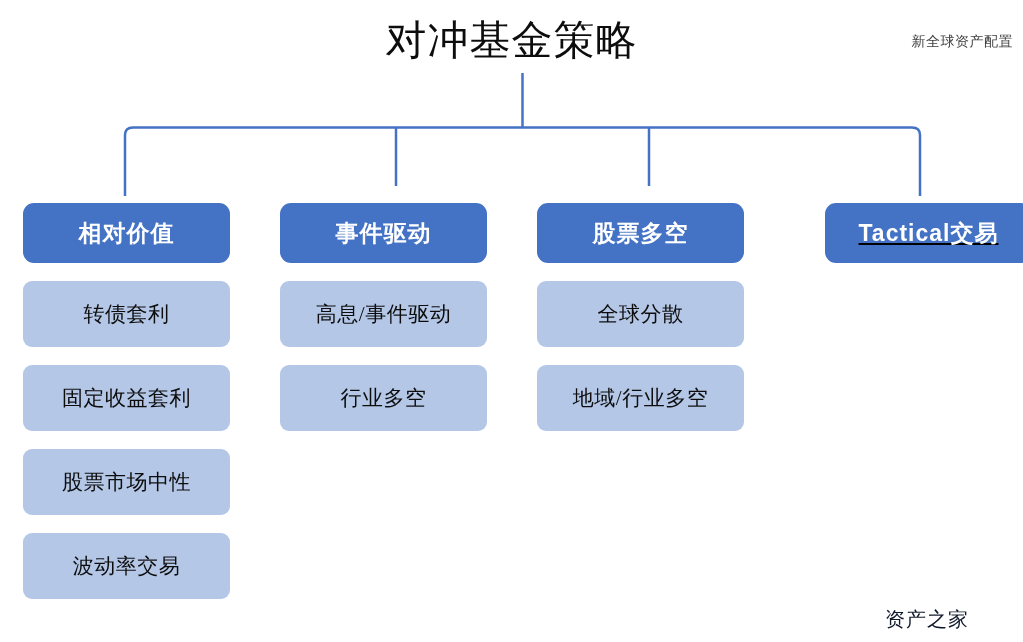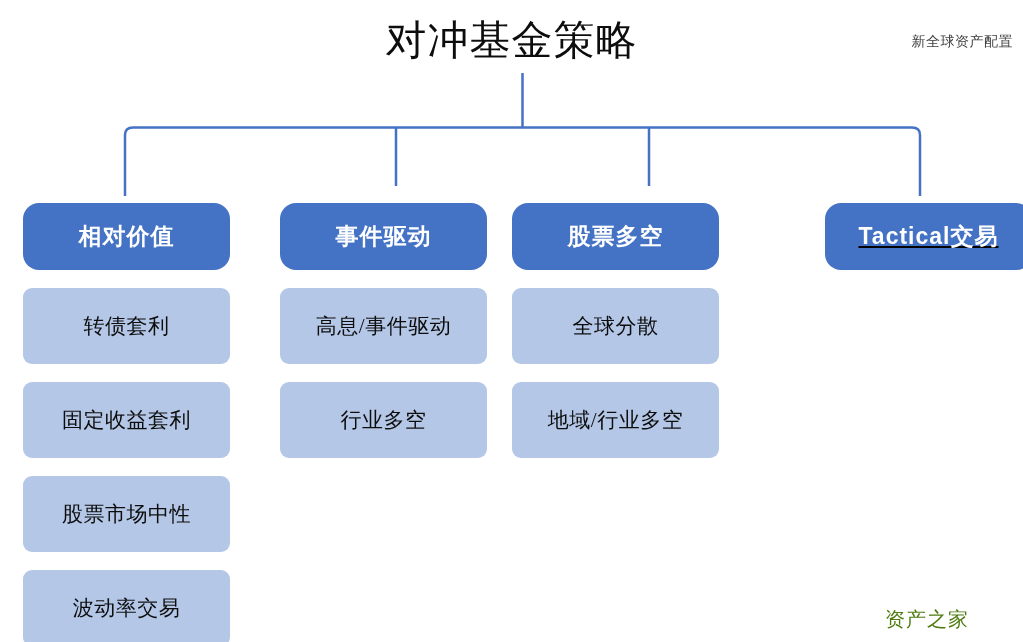--- a/index.html
+++ b/index.html
@@ -44,21 +44,21 @@
     color: #3f3f3f;
     letter-spacing: 0.5px;
     white-space: nowrap;
   }
 
   .watermark-bottom {
     position: absolute;
     left: 885px;
     top: 606px;
     font-size: 20px;
-    color: #4d7c0f;
+    color: #0f172a;
     letter-spacing: 1px;
     white-space: nowrap;
     overflow: hidden;
     height: 36px;
   }
 
   
   #connectors {
     position: absolute;
     left: 0;
@@ -77,45 +77,45 @@
   }
 
   .column {
     position: absolute;
     top: 0;
     width: 207px;
   }
 
   .col-0 { left: 23px; }
   .col-1 { left: 280px; font-family: Liberation Serif, serif; }
-  .col-2 { left: 512px; font-family: Liberation Serif, serif; }
+  .col-2 { left: 537px; font-family: Liberation Serif, serif; }
   .col-3 { left: 825px; text-decoration: underline; }
 
   .header-box {
     width: 207px;
-    height: 67px;
+    height: 60px;
     background: #4472c4;
-    border-radius: 16px;
+    border-radius: 11px;
     display: flex;
     align-items: center;
     justify-content: center;
     color: #ffffff;
     font-size: 23px;
     font-weight: bold;
     letter-spacing: 1px;
     white-space: nowrap;
   }
 
   .leaf-list {
     margin-top: 18px;
   }
 
   .leaf-box {
     width: 207px;
-    height: 76px;
+    height: 66px;
     background: #b4c7e7;
     border-radius: 9px;
     display: flex;
     align-items: center;
     justify-content: center;
     color: #0d0d0d;
     font-size: 21px;
     font-weight: 400;
     letter-spacing: 0.5px;
     white-space: nowrap;

